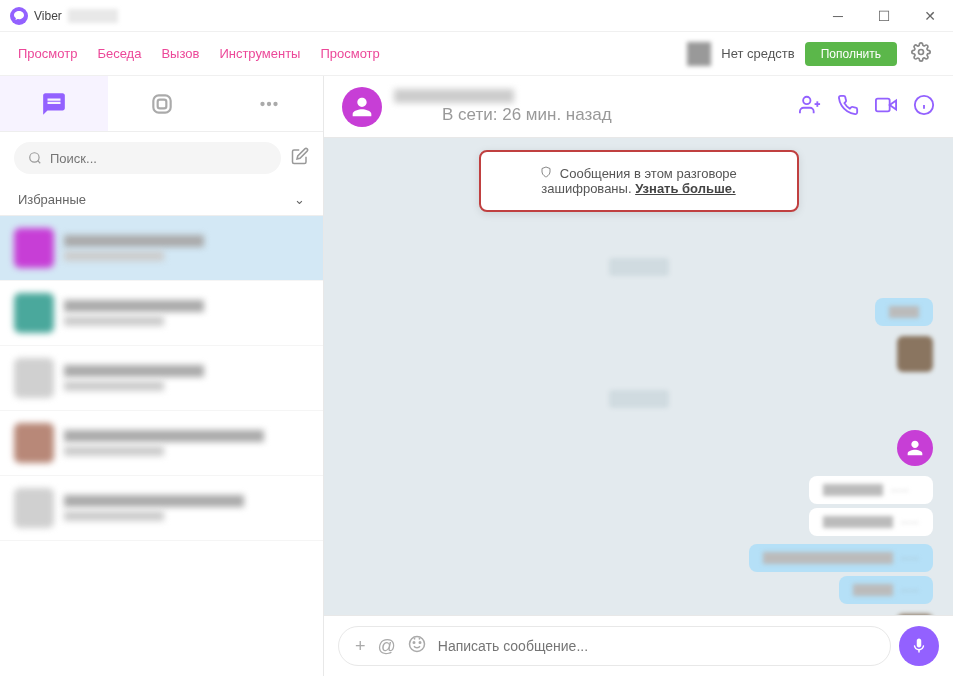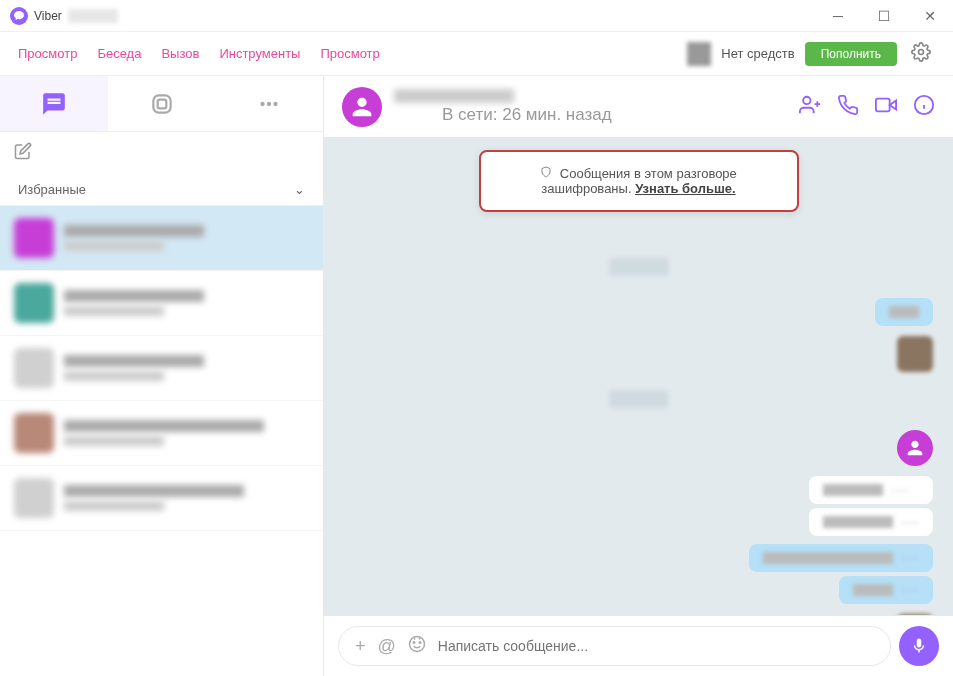--- a/index.html
+++ b/index.html
@@ -138,20 +138,27 @@
       <div class="nav-tab">
         <svg viewBox="0 0 24 24" fill="currentColor">
             <circle cx="6" cy="12" r="2"></circle>
             <circle cx="12" cy="12" r="2"></circle>
             <circle cx="18" cy="12" r="2"></circle>
           </svg>
       </div>
     </div>
 
     <div class="search-row">
+      <div class="search-box">
+        <svg width="14" height="14" viewBox="0 0 24 24" fill="none" stroke="#999" stroke-width="2">
+            <circle cx="11" cy="11" r="8"></circle>
+            <line x1="21" y1="21" x2="16.65" y2="16.65"></line>
+          </svg>
+        <input class="search-input" placeholder="Поиск..." style="">
+      </div>
       <span class="compose-btn">
         <svg width="18" height="18" viewBox="0 0 24 24" fill="none" stroke="#999" stroke-width="2">
             <path d="M11 4H4a2 2 0 0 0-2 2v14a2 2 0 0 0 2 2h14a2 2 0 0 0 2-2v-7"></path>
             <path d="M18.5 2.5a2.121 2.121 0 0 1 3 3L12 15l-4 1 1-4 9.5-9.5z"></path>
           </svg>
       </span>
     </div>
 
     <div class="fav-header">
       <span>Избранные</span>

